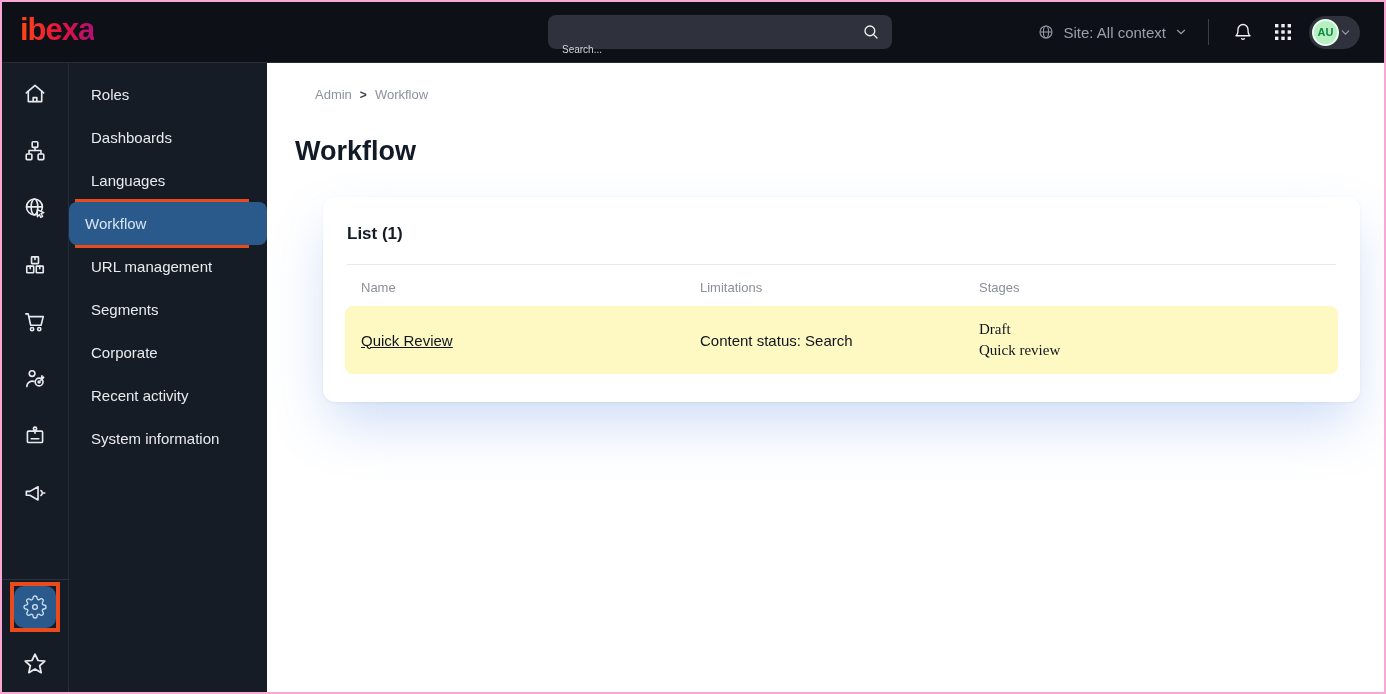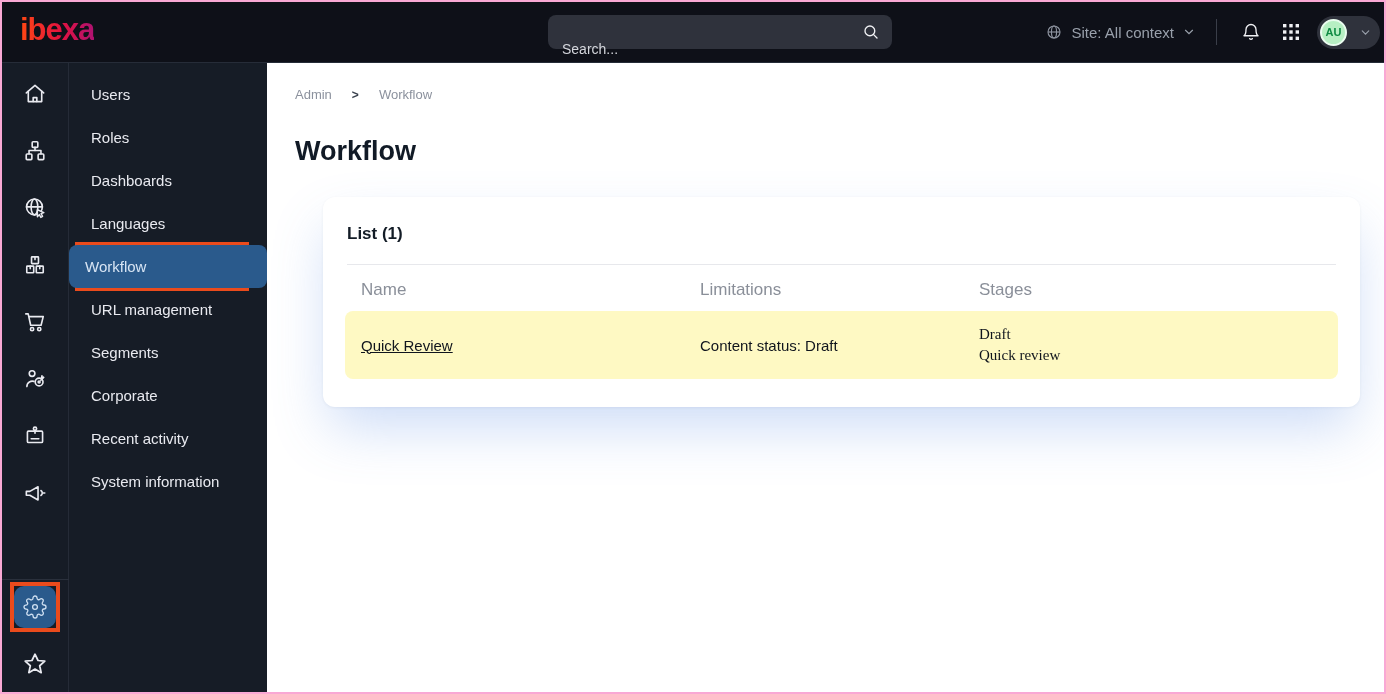--- a/index.html
+++ b/index.html
@@ -6,27 +6,27 @@
   html,body { width:1386px; height:694px; background:#fff; font-family:"Liberation Sans","DejaVu Sans",sans-serif; }
   .page { width:1386px; height:694px; border:2px solid #f9a8d4; display:flex; flex-direction:column; background:#fff; overflow:hidden; }
 
   
   .topbar { height:60px; flex:0 0 60px; background:#0e1018; position:relative; display:flex; align-items:center; }
   .logo { position:absolute; left:18px; top:10px; font-size:31px; font-weight:700; letter-spacing:-1px;
           background:linear-gradient(90deg,#ff4713 0%,#e3123f 55%,#ae1271 100%);
           -webkit-background-clip:text; background-clip:text; color:transparent; font-style:normal; }
   .searchbox { position:absolute; left:546px; top:13px; width:344px; height:34px; background:#2f323c; border-radius:8px;
                display:flex; align-items:center; padding:0 12px 0 14px; }
-  .searchbox input { flex:1; background:transparent; border:none; outline:none; color:#e8e9ee; font-size:14px; font-family:inherit;margin-top:34px; }
+  .searchbox input { flex:1; background:transparent; border:none; outline:none; color:#e8e9ee; font-size:10px; font-family:inherit;margin-top:34px; }
   .searchbox input::placeholder { color:#d4d6dc; opacity:1; }
-  .top-right { position:absolute; right:4px; top:0; height:60px; display:flex; align-items:center; gap:12px; }
+  .top-right { position:absolute; right:24px; top:0; height:60px; display:flex; align-items:center; gap:12px; }
   .site-sel { display:flex; align-items:center; gap:8px; color:#99a0ab; font-size:15px; cursor:pointer; }
   .vdiv { width:1px; height:26px; background:#3a3e49; margin:0 8px; }
   .icon-btn { display:flex; align-items:center; justify-content:center; width:28px; height:28px; cursor:pointer; }
-  .avatar-pill { display:flex; align-items:center; gap:12px; background:#2f323c; border-radius:17px; padding:3px 8px 3px 3px; cursor:pointer; }
+  .avatar-pill { display:flex; align-items:center; gap:0; background:#2f323c; border-radius:17px; padding:3px 8px 3px 3px; cursor:pointer; }
   .avatar { width:27px; height:27px; border-radius:50%; background:#b7efc3; border:2px solid #eafcef; color:#0d8a42;
             font-size:11px; font-weight:700; display:flex; align-items:center; justify-content:center; }
 
   
   .body-row { flex:1; display:flex; min-height:0; border-top:1px solid #262c38; }
 
   
   .rail { width:67px; flex:0 0 67px; background:#161c26; border-right:1px solid #252b37; display:flex; flex-direction:column; align-items:center; padding-top:19px; }
   .rail-btn { width:34px; height:24px; margin-bottom:33px; display:flex; align-items:center; justify-content:center; cursor:pointer; }
   .rail-sep { margin-top:auto; width:67px; height:1px; background:#2a303c; }
@@ -38,30 +38,30 @@
   
   .menu { width:198px; flex:0 0 198px; background:#161c26; padding-top:10px; }
   .menu-item { height:43px; display:flex; align-items:center; padding-left:22px; color:#e9eaf0; font-size:15px; cursor:pointer; }
   .sel-slot { height:43px; position:relative; }
   .sel-outline { position:absolute; top:-3px; bottom:-3px; left:6px; right:18px; border:4px solid #ea4b1c; }
   .sel-pill { position:absolute; inset:0; background:#2a5a8c; border-radius:8px; display:flex; align-items:center; padding-left:16px;
               color:#d8e5f4; font-size:15px; cursor:pointer; }
 
   
   .main { flex:1; background:#fff; padding:24px 24px 0 28px; overflow:hidden; }
-  .breadcrumb { display:flex; align-items:center; gap:20px; font-size:13px; color:#8b919d; }
+  .breadcrumb { display:flex; align-items:center; gap:8px; font-size:13px; color:#8b919d;margin-left:20px; }
   .breadcrumb .crumb { cursor:pointer; }
   .breadcrumb .sep { color:#39414d; font-weight:700; font-size:12px; }
   .page-title { margin-top:34px; font-size:27px; font-weight:700; color:#111a26; }
   .card { margin-top:30px; background:#fff; border-radius:12px; padding-bottom:28px;
           box-shadow:0 1px 3px rgba(25,45,85,.06), 0 26px 55px -6px rgba(90,140,230,.30);margin-left:28px; }
   .card-title { padding:27px 24px 20px; font-size:17px; font-weight:700; color:#131c26; }
   .card-divider { height:1px; background:#e7e8ec; margin:0 24px; }
   .table-wrap { padding:0 22px; }
-  .thead { display:grid; grid-template-columns:339px 279px 1fr; padding:15px 16px 11px; color:#8a8f99; font-size:17px; }
+  .thead { display:grid; grid-template-columns:339px 279px 1fr; padding:15px 16px 11px; color:#8a8f99; font-size:13px; }
   .trow { display:grid; grid-template-columns:339px 279px 1fr; align-items:center; background:#fef9c3; border-radius:8px;
           padding:13px 16px; min-height:68px; color:#10151d; font-size:15px; }
   .cell-name a { color:#10151d; text-decoration:underline; cursor:pointer; font-weight:400; }
   .stage-line { line-height:21px;font-family:Liberation Serif, serif; }
 </style>
 </head>
 <body>
 
 <div class="page">
 
@@ -201,21 +201,20 @@
         </div>
       </div>
       <div class="star-btn">
         <svg width="28" height="28" viewBox="0 0 24 24">
             <polygon points="12 3.6 14.6 9 20.4 9.6 16 13.5 17.3 19.4 12 16.3 6.7 19.4 8 13.5 3.6 9.6 9.4 9"></polygon>
           </svg>
       </div>
     </div>
 
     <div class="menu">
-      <div class="menu-item">Users</div>
       <div class="menu-item">Roles</div>
       <div class="menu-item">Dashboards</div>
       <div class="menu-item">Languages</div>
       <div class="sel-slot">
         <div class="sel-outline"></div>
         <div class="sel-pill">Workflow</div>
       </div>
       <div class="menu-item">URL management</div>
       <div class="menu-item">Segments</div>
       <div class="menu-item">Corporate</div>
@@ -238,21 +237,21 @@
         <div class="table-wrap">
           <div class="thead">
             <div>Name</div>
             <div>Limitations</div>
             <div>Stages</div>
           </div>
           <div class="trow">
             <div class="cell-name">
               <a>Quick Review</a>
             </div>
-            <div>Content status: Draft</div>
+            <div>Content status: Search</div>
             <div>
               <div class="stage-line">Draft</div>
               <div class="stage-line">Quick review</div>
             </div>
           </div>
         </div>
       </div>
     </div>
 
   </div>

